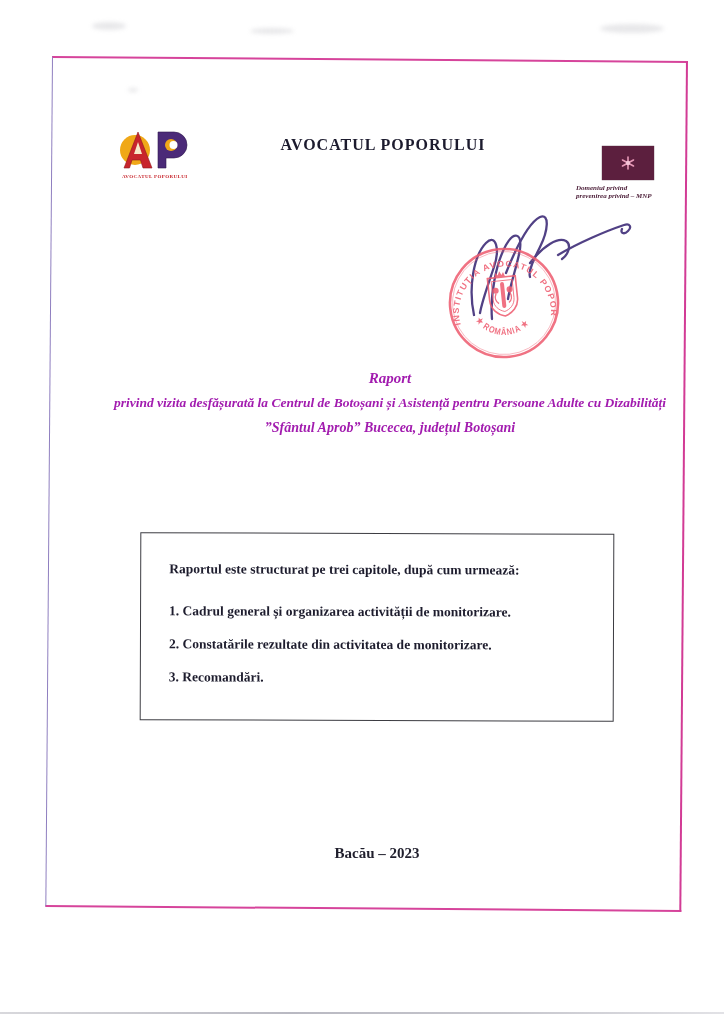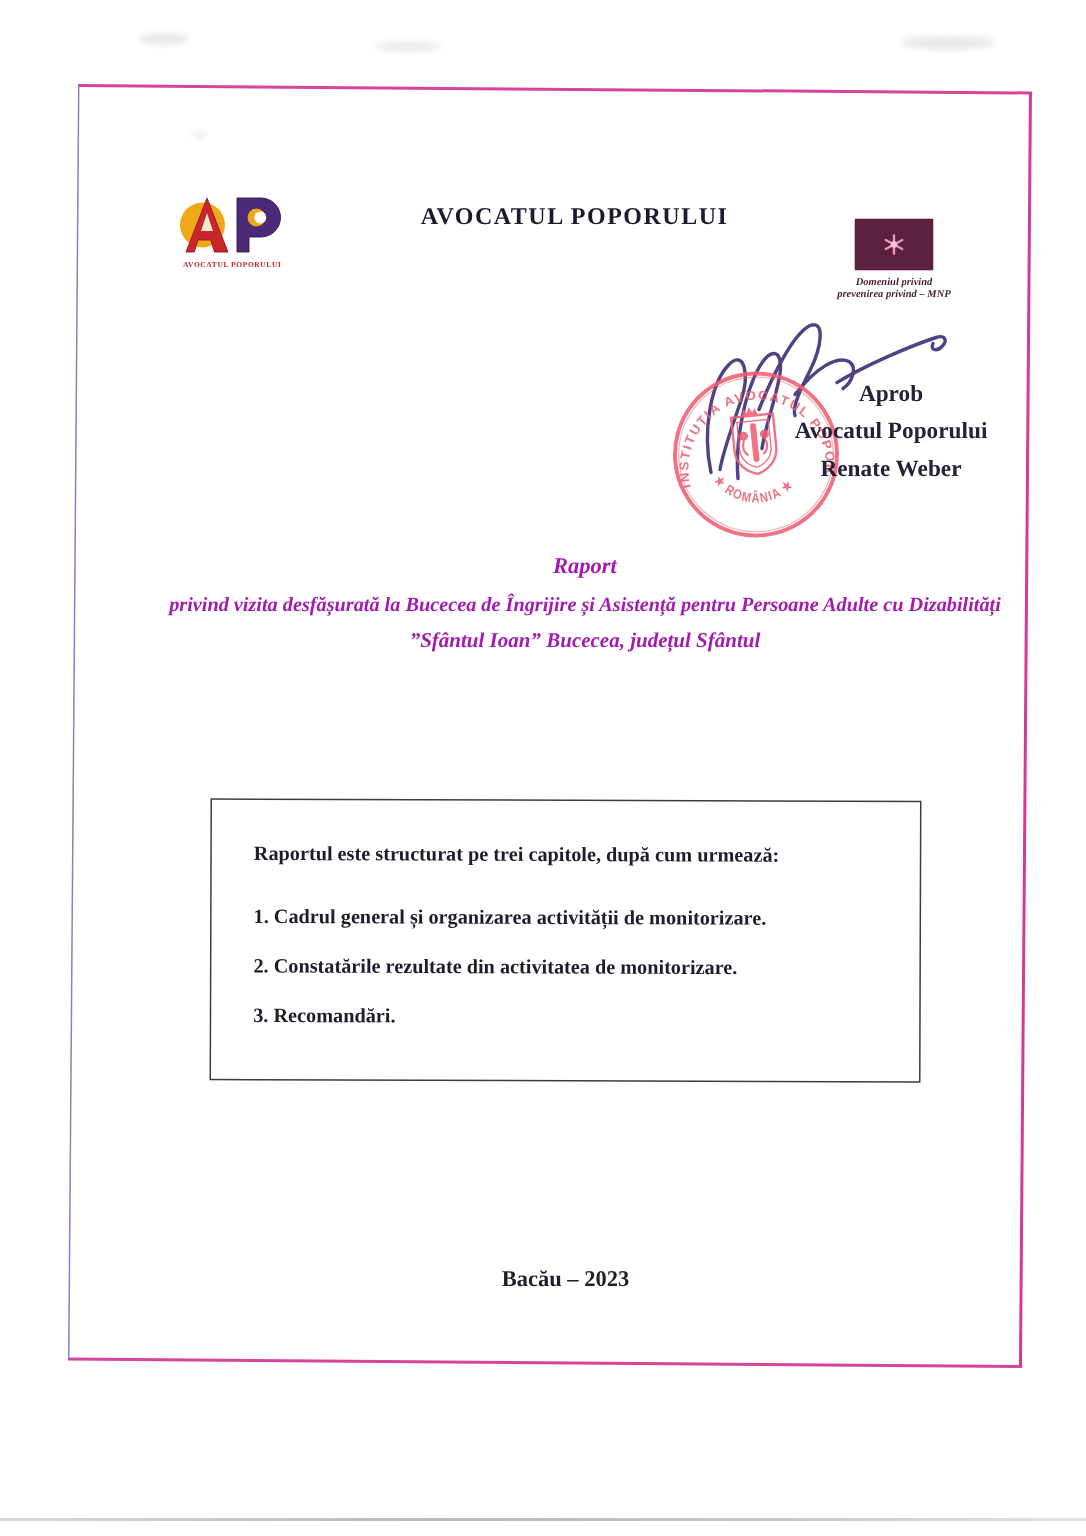--- a/index.html
+++ b/index.html
@@ -26,21 +26,21 @@
     position:absolute;left:383px;top:136px;transform:translateX(-50%);
     font-weight:bold;font-size:16px;letter-spacing:1px;color:#1c1b2e;white-space:nowrap;
   }
   
   .ap-logo{position:absolute;left:116px;top:128px;width:92px;}
   .ap-caption{
     font-size:5px;color:#c8252c;letter-spacing:0.4px;font-weight:bold;
     margin-top:-2px;margin-left:6px;filter:blur(0.4px);white-space:nowrap;
   }
   
-  .mnp{position:absolute;left:544px;top:146px;width:104px;text-align:center;}
+  .mnp{position:absolute;left:576px;top:146px;width:104px;text-align:left;}
   .mnp-rect{
     width:52px;height:34px;background:#5c1f3e;margin:0 auto;
     display:flex;align-items:center;justify-content:center;
     box-shadow:0 0 1px #3a1228;
   }
   .mnp-caption{
     margin-top:4px;font-size:7px;line-height:8px;font-style:italic;font-weight:bold;
     color:#4a1c36;filter:blur(0.25px);
   }
   
@@ -150,30 +150,25 @@
         <path d="M52,33 l1.8,-5 1.8,3 1.9,-4 1.9,4 1.8,-3 1.8,5 z" fill="#ee5f72"></path>
         <rect x="57" y="38" width="4" height="26" rx="2" fill="#ee5f72"></rect>
         <circle cx="52" cy="46" r="3" fill="#ee5f72"></circle>
         <circle cx="66" cy="46" r="3" fill="#ee5f72"></circle>
         <path d="M52,49 c-2,4 -1,8 2,10" stroke="#ee5f72" stroke-width="1.4" fill="none"></path>
         <path d="M66,49 c2,4 1,8 -2,10" stroke="#ee5f72" stroke-width="1.4" fill="none"></path>
       </g>
     </g>
   </svg>
 
-  <div class="approval">
-    <div>Aprob</div>
-    <div>Avocatul Poporului</div>
-    <div>Renate Weber</div>
-  </div>
 
   <div class="title-block">
     <div class="title-line1">Raport</div>
-    <div class="title-line2">privind vizita desfășurată la Bucecea de Îngrijire și Asistență pentru Persoane Adulte cu Dizabilități</div>
-    <div class="title-line3">”Sfântul Ioan” Bucecea, județul Sfântul</div>
+    <div class="title-line2">privind vizita desfășurată la Centrul de Botoșani și Asistență pentru Persoane Adulte cu Dizabilități</div>
+    <div class="title-line3">”Sfântul Aprob” Bucecea, județul Botoșani</div>
   </div>
 
   <div class="summary-box">
     <div class="box-heading">Raportul este structurat pe trei capitole, după cum urmează:</div>
     <div class="box-item">1. Cadrul general și organizarea activității de monitorizare.</div>
     <div class="box-item">2. Constatările rezultate din activitatea de monitorizare.</div>
     <div class="box-item">3. Recomandări.</div>
   </div>
 
   <div class="footer-line">Bacău – 2023</div>

